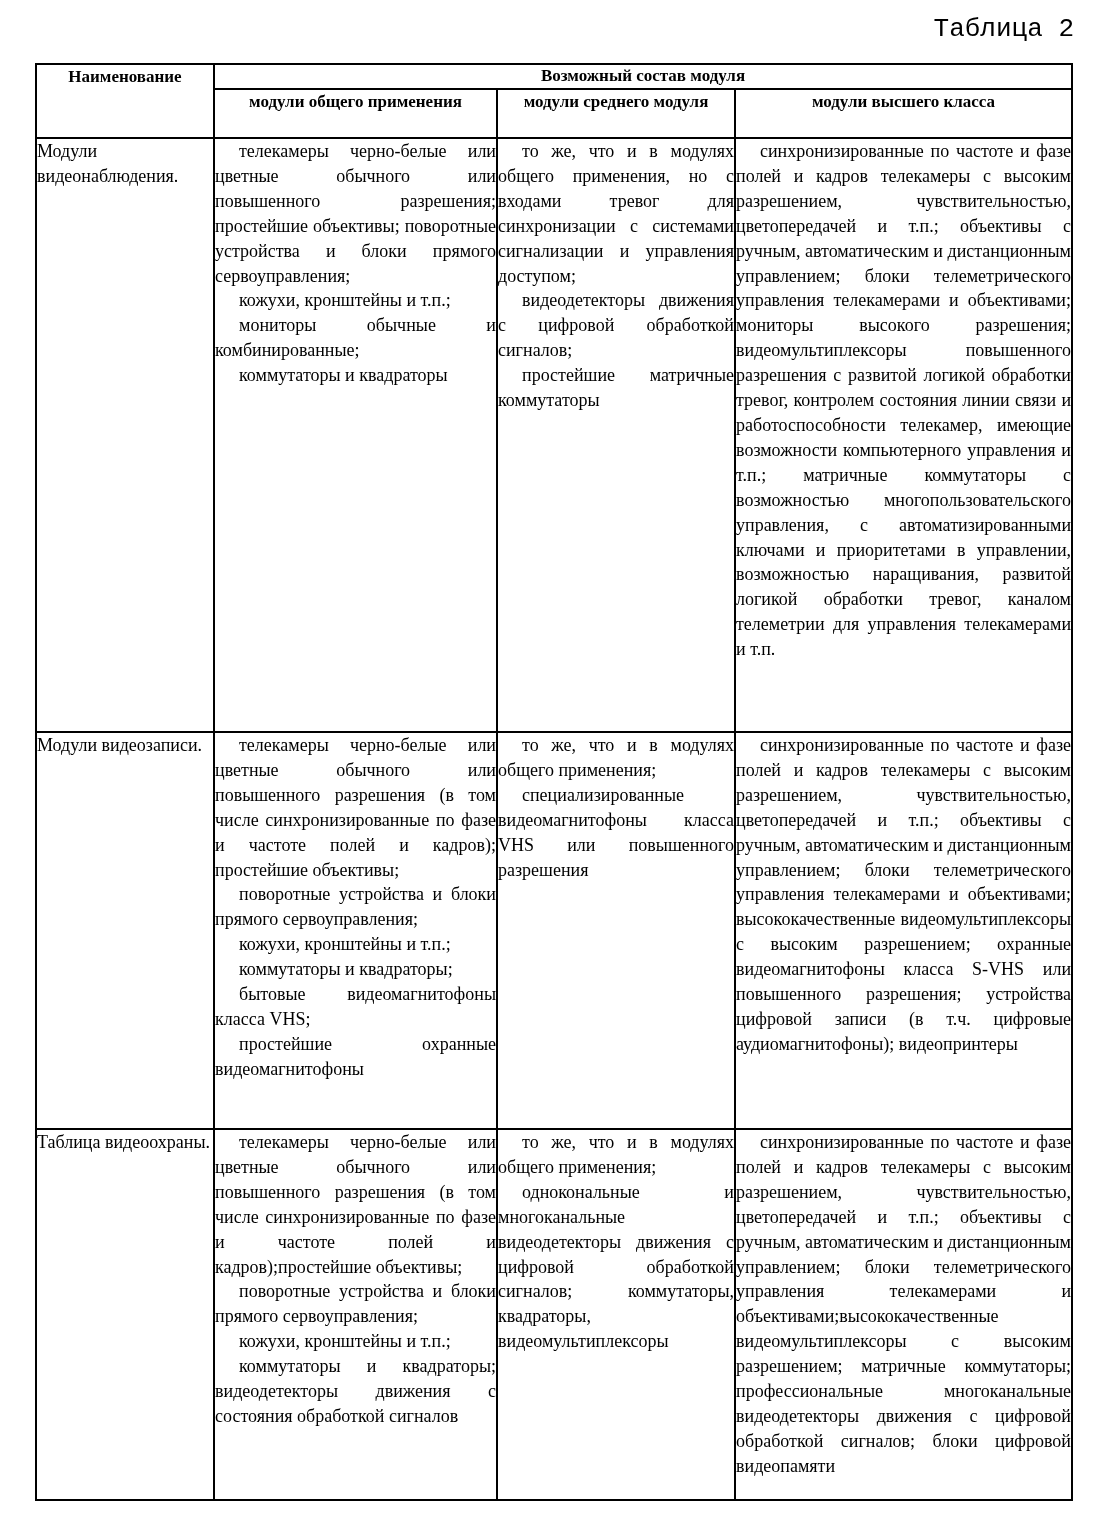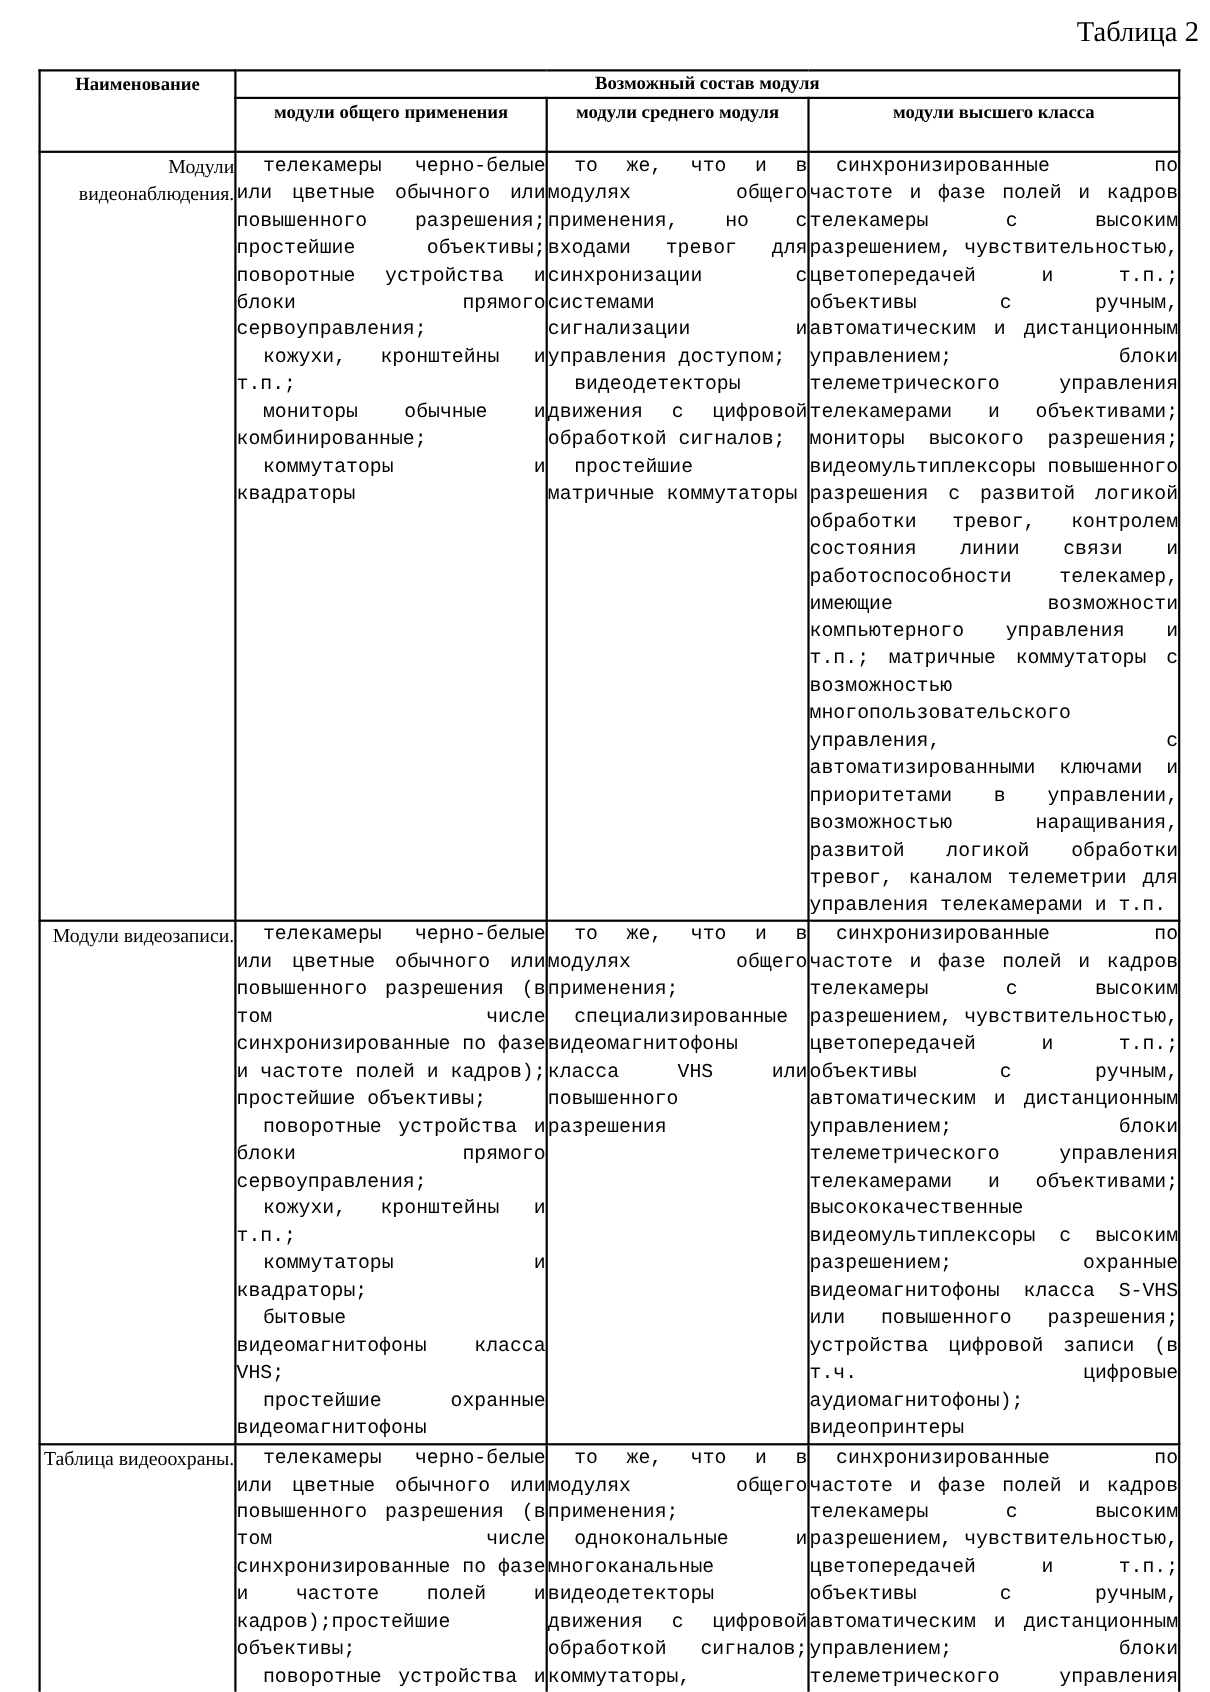--- a/index.html
+++ b/index.html
@@ -10,24 +10,25 @@
     body {
       width: 1100px;
       height: 1538px;
       position: relative;
       overflow: hidden;
       font-family: "Liberation Serif", "DejaVu Serif", serif;
       color: #000000;
     }
     .caption {
       position: absolute;
-      right: 10px;
+      right: 26px;
       top: 12px;
       font-size: 26px;
       line-height: 34px;
+      font-family: Liberation Mono, monospace;
     }
     table.main {
       position: absolute;
       left: 35px;
       top: 63px;
       width: 1036px;
       border-collapse: collapse;
       table-layout: fixed;
     }
     table.main td, table.main th {
@@ -58,28 +59,26 @@
     th.h-sub {
       height: 47px;
       line-height: 24px;
       vertical-align: top;
       padding: 0 6px;
     }
     td.name-cell {
       font-size: 18px;
       line-height: 24.9px;
       padding: 3px 6px 0 22px;
-      text-align: right;
     }
     td.text-cell {
       font-size: 18px;
       line-height: 24.9px;
       padding: 3px 6px 0 6px;
       text-align: justify;
-      font-family: Liberation Mono, monospace;
     }
     td.text-cell p {
       margin: 0;
       text-indent: 24px;
     }
     tr.row-1 td { height: 592px; }
     tr.row-2 td { height: 395px; }
     tr.row-3 td { height: 369px; }
   </style>
 </head>

